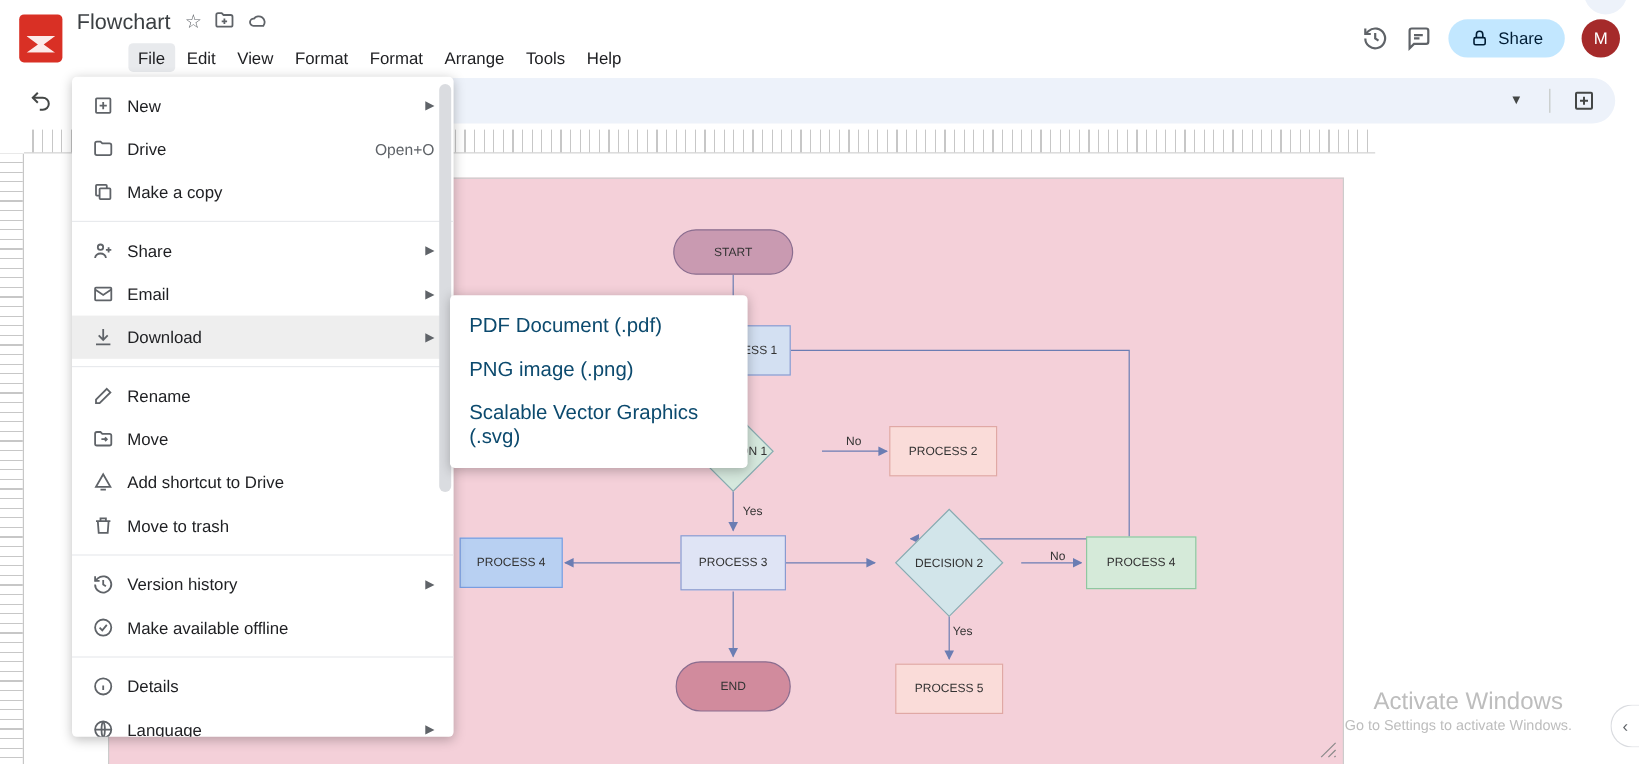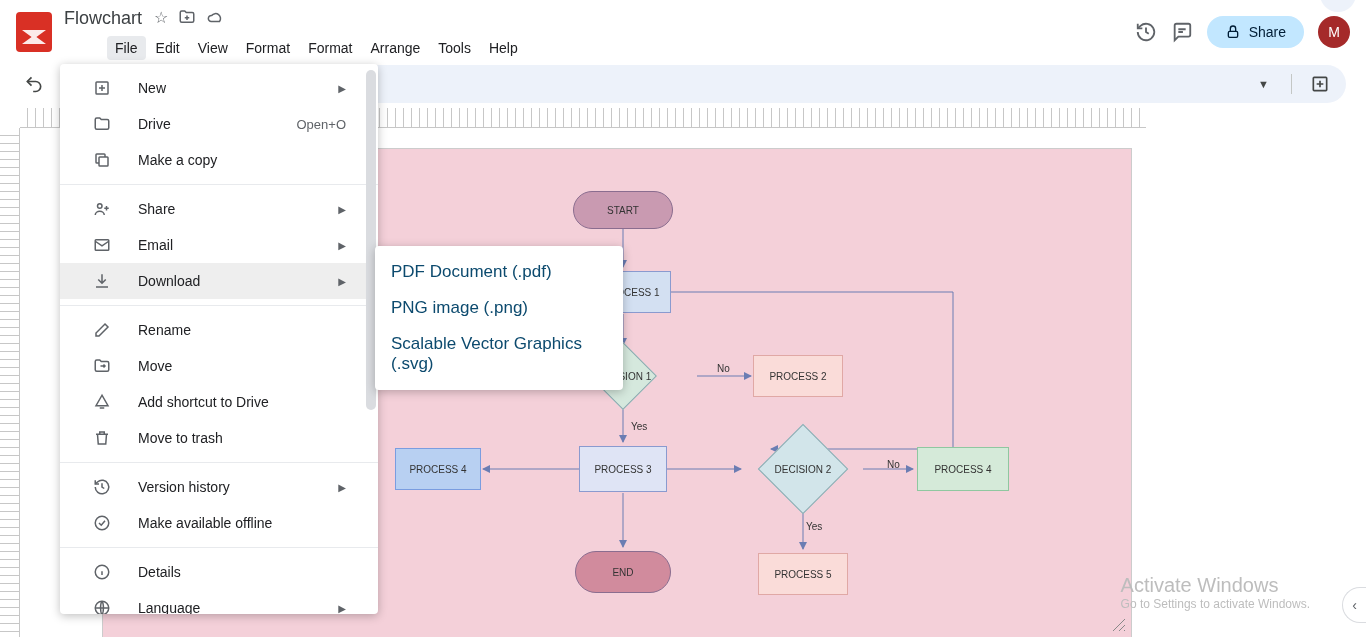--- a/index.html
+++ b/index.html
@@ -26,53 +26,53 @@
 .tool-btn { color: #444746; cursor: pointer; padding: 4px; }
 .toolbar-mid { background: #edf2fa; border-radius: 24px; flex: 1; height: 38px; display: flex; align-items: center; padding: 0 12px; gap: 14px; margin-left: 10px; }
 
 
 .canvas-wrap { position: absolute; left: 0; top: 108px; right: 0; bottom: 0; }
 .vruler { position: absolute; left: 0; top: 20px; bottom: 0; width: 20px; background: #fff; border-right: 1px solid #c7c7c7; }
 .vruler::before { content: ""; position: absolute; left: 0; right: 0; top: 0; bottom: 0; background: repeating-linear-gradient(to bottom, transparent 0, transparent 7px, #c7c7c7 7px, #c7c7c7 8px); }
 .hruler { position: absolute; left: 20px; top: 0; right: 220px; height: 20px; background: #fff; border-bottom: 1px solid #c7c7c7; }
 .hruler::before { content: ""; position: absolute; left: 0; right: 0; top: 0; bottom: 0; background: repeating-linear-gradient(to right, transparent 0, transparent 7px, #c7c7c7 7px, #c7c7c7 8px); }
 .canvas { position: absolute; left: 20px; top: 20px; right: 0; bottom: 0; background: #fff; }
-.page { position: absolute; left: 82px; top: 20px; width: 1030px; height: 490px; background: #f4d0d9; border: 1px solid #ccc; }
+.page { position: absolute; left: 70px; top: 20px; width: 1030px; height: 490px; background: #f4d0d9; border: 1px solid #ccc; }
 
 
 .shape { position: absolute; font-size: 10px; color: #333; display: flex; align-items: center; justify-content: center; text-align: center; }
 .terminal { border-radius: 22px; border: 1px solid #8a6d8f; }
 .start { background: #c99ab1; }
 .end { background: #d18b9d; }
 .process { border: 1px solid #8a9acf; background: #d3e0f2; }
 .proc-red { background: #fadcd9; border: 1px solid #e0a8a5; }
 .proc-blue { background: #b8d0f2; border: 1px solid #7a9de0; }
 .proc-green { background: #d5ead9; border: 1px solid #8fc7a0; }
 .decision { transform: rotate(45deg); border: 1px solid #8aa9b0; }
 .dec1 { background: #d5e8dd; }
 .dec2 { background: #d2e5ea; }
 .decision span { transform: rotate(-45deg); display: block; white-space: nowrap; }
 .label { position: absolute; font-size: 10px; color: #333; }
 
 
 .file-menu { position: absolute; left: 60px; top: 64px; width: 318px; background: #fff; box-shadow: 0 2px 10px rgba(0,0,0,0.25); border-radius: 4px; padding: 6px 0; z-index: 100; max-height: 550px; overflow: hidden; }
-.menu-row { display: flex; align-items: center; padding: 8px 32px; font-size: 14px; color: #202124; cursor: pointer; gap: 26px; min-height: 36px; }
+.menu-row { display: flex; align-items: center; padding: 8px 16px; font-size: 14px; color: #202124; cursor: pointer; gap: 10px; min-height: 36px; }
 .menu-row.highlight { background: #eee; }
 .menu-row .m-icon { width: 20px; color: #5f6368; display: flex; justify-content: center; }
 .menu-row .m-shortcut { margin-left: auto; font-size: 13px; color: #5f6368; }
 .menu-row .m-arrow { margin-left: auto; font-size: 10px; color: #5f6368; }
 .menu-sep { height: 1px; background: #e8eaed; margin: 6px 0; }
 .menu-scrollbar { position: absolute; right: 2px; top: 6px; width: 10px; height: 340px; background: #dadce0; border-radius: 5px; }
 
 .sub-menu { position: absolute; left: 375px; top: 246px; width: 248px; background: #fff; box-shadow: 0 2px 10px rgba(0,0,0,0.25); border-radius: 4px; padding: 8px 0; z-index: 101; }
 .sub-row { padding: 8px 16px; font-size: 17px; color: #0c4a6e; cursor: pointer; }
 
 
 .watermark { position: absolute; right: 56px; bottom: 26px; color: #bdbdbd; }
-.watermark .t1 { font-size: 20px; }
+.watermark .t1 { font-size: 20px; padding-left: 24px; }
 .watermark .t2 { font-size: 12px; }
 .side-pill { position: absolute; right: 0; bottom: 14px; width: 24px; height: 36px; border: 1px solid #dadce0; border-right: none; border-radius: 18px 0 0 18px; display: flex; align-items: center; justify-content: center; font-size: 14px; color: #5f6368; background: #fff; }
 .collapse-pill { position: absolute; right: 10px; top: -24px; width: 36px; height: 36px; border-radius: 50%; background: #edf2fa; display: flex; align-items: center; justify-content: center; color: #444746; cursor: pointer; }
 
 svg { display: block; }
 </style>
 </head>
 <body>
 
 <div class="header">

